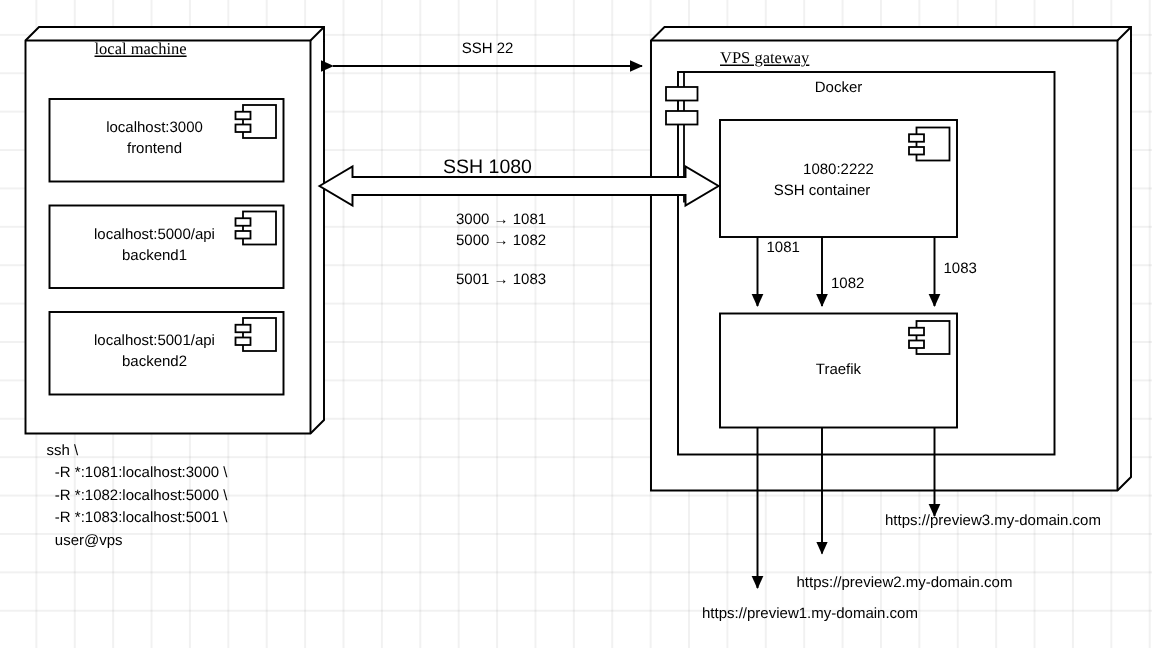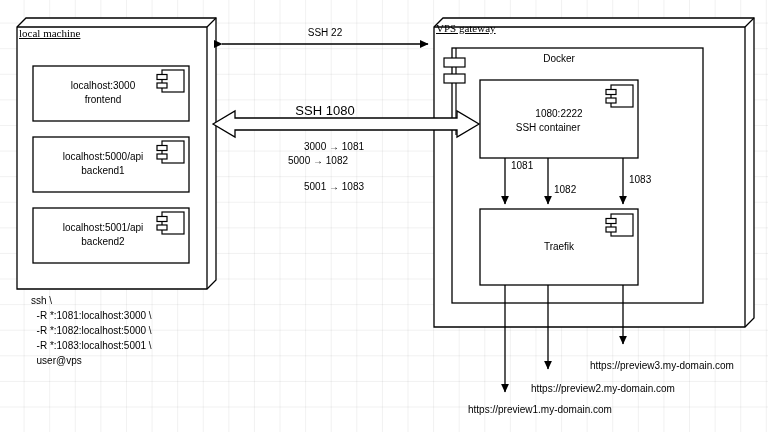--- a/index.html
+++ b/index.html
@@ -19,21 +19,21 @@
     background-size:25.6px 25.6px;
     background-position:-2px -3px;
   }
   svg#art{position:absolute;left:0;top:0;width:768px;height:432px;}
   .lbl{position:absolute;white-space:pre;color:#000;}
   .t11{font-size:11px;}
   .t10{font-size:10px;}
   .t105{font-size:13px;}
   .bold{font-weight:normal;}
   .ctr{text-align:center;}
-  .ul{text-decoration:underline;}
+  .ul{text-decoration:underline;padding-left:44px;}
   .serifish{font-family:"Liberation Serif", serif;}
 </style>
 </head>
 <body>
 
 <div id="canvas"></div>
 
 <svg id="art" xmlns="http://www.w3.org/2000/svg">
   <defs>
     <marker id="ah" markerWidth="9" markerHeight="9" refX="8" refY="4.5" orient="auto" markerUnits="userSpaceOnUse">
@@ -134,41 +134,41 @@
 
 <div class="lbl t10 ctr" style="left:33px;top:80px;width:140px;">localhost:3000</div>
 <div class="lbl t10 ctr bold" style="left:33px;top:94px;width:140px;">frontend</div>
 
 <div class="lbl t10 ctr" style="left:33px;top:151px;width:140px;">localhost:5000/api</div>
 <div class="lbl t10 ctr bold" style="left:33px;top:165px;width:140px;">backend1</div>
 
 <div class="lbl t10 ctr" style="left:33px;top:222px;width:140px;">localhost:5001/api</div>
 <div class="lbl t10 ctr bold" style="left:33px;top:236px;width:140px;">backend2</div>
 
-<div class="lbl t11 ul serifish" style="left:436px;top:22px;">VPS gateway</div>
+<div class="lbl t11 ul serifish" style="left:436px;top:33px;">VPS gateway</div>
 
 <div class="lbl t10 bold ctr" style="left:480px;top:53px;width:158px;">Docker</div>
 
 <div class="lbl t10 ctr" style="left:480px;top:108px;width:158px;">1080:2222</div>
 <div class="lbl t10 ctr bold" style="left:480px;top:122px;width:136px;">SSH container</div>
 
 <div class="lbl t10 ctr bold" style="left:480px;top:241px;width:158px;">Traefik</div>
 
 <div class="lbl t10 ctr" style="left:275px;top:27px;width:100px;">SSH 22</div>
 <div class="lbl t105 ctr bold" style="left:255px;top:103px;width:140px;">SSH 1080</div>
 
 <div class="lbl t10" style="left:304px;top:141px;">3000 → 1081</div>
-<div class="lbl t10" style="left:288px;top:155px;text-align:center;">5000 → 1082</div>
+<div class="lbl t10" style="left:304px;top:155px;text-align:center;">5000 → 1082</div>
 <div class="lbl t10" style="left:304px;top:181px;">5001 → 1083</div>
 
 <div class="lbl t10" style="left:511px;top:160px;">1081</div>
 <div class="lbl t10" style="left:554px;top:174px;margin-top:10px;">1082</div>
 <div class="lbl t10" style="left:629px;top:174px;">1083</div>
 
 <div class="lbl t10" style="left:31px;top:295px;">ssh \</div>
 <div class="lbl t10" style="left:31px;top:310px;">  -R *:1081:localhost:3000 \</div>
 <div class="lbl t10" style="left:31px;top:325px;">  -R *:1082:localhost:5000 \</div>
 <div class="lbl t10" style="left:31px;top:340px;">  -R *:1083:localhost:5001 \</div>
 <div class="lbl t10" style="left:31px;top:355px;">  user@vps</div>
 
-<div class="lbl t10" style="left:590px;top:360px;">https://preview3.my-domain.com</div>
+<div class="lbl t10" style="left:590px;top:342px;">https://preview3.my-domain.com</div>
 <div class="lbl t10" style="left:531px;top:383px;">https://preview2.my-domain.com</div>
 <div class="lbl t10" style="left:468px;top:404px;">https://preview1.my-domain.com</div>
 
 </body></html>

